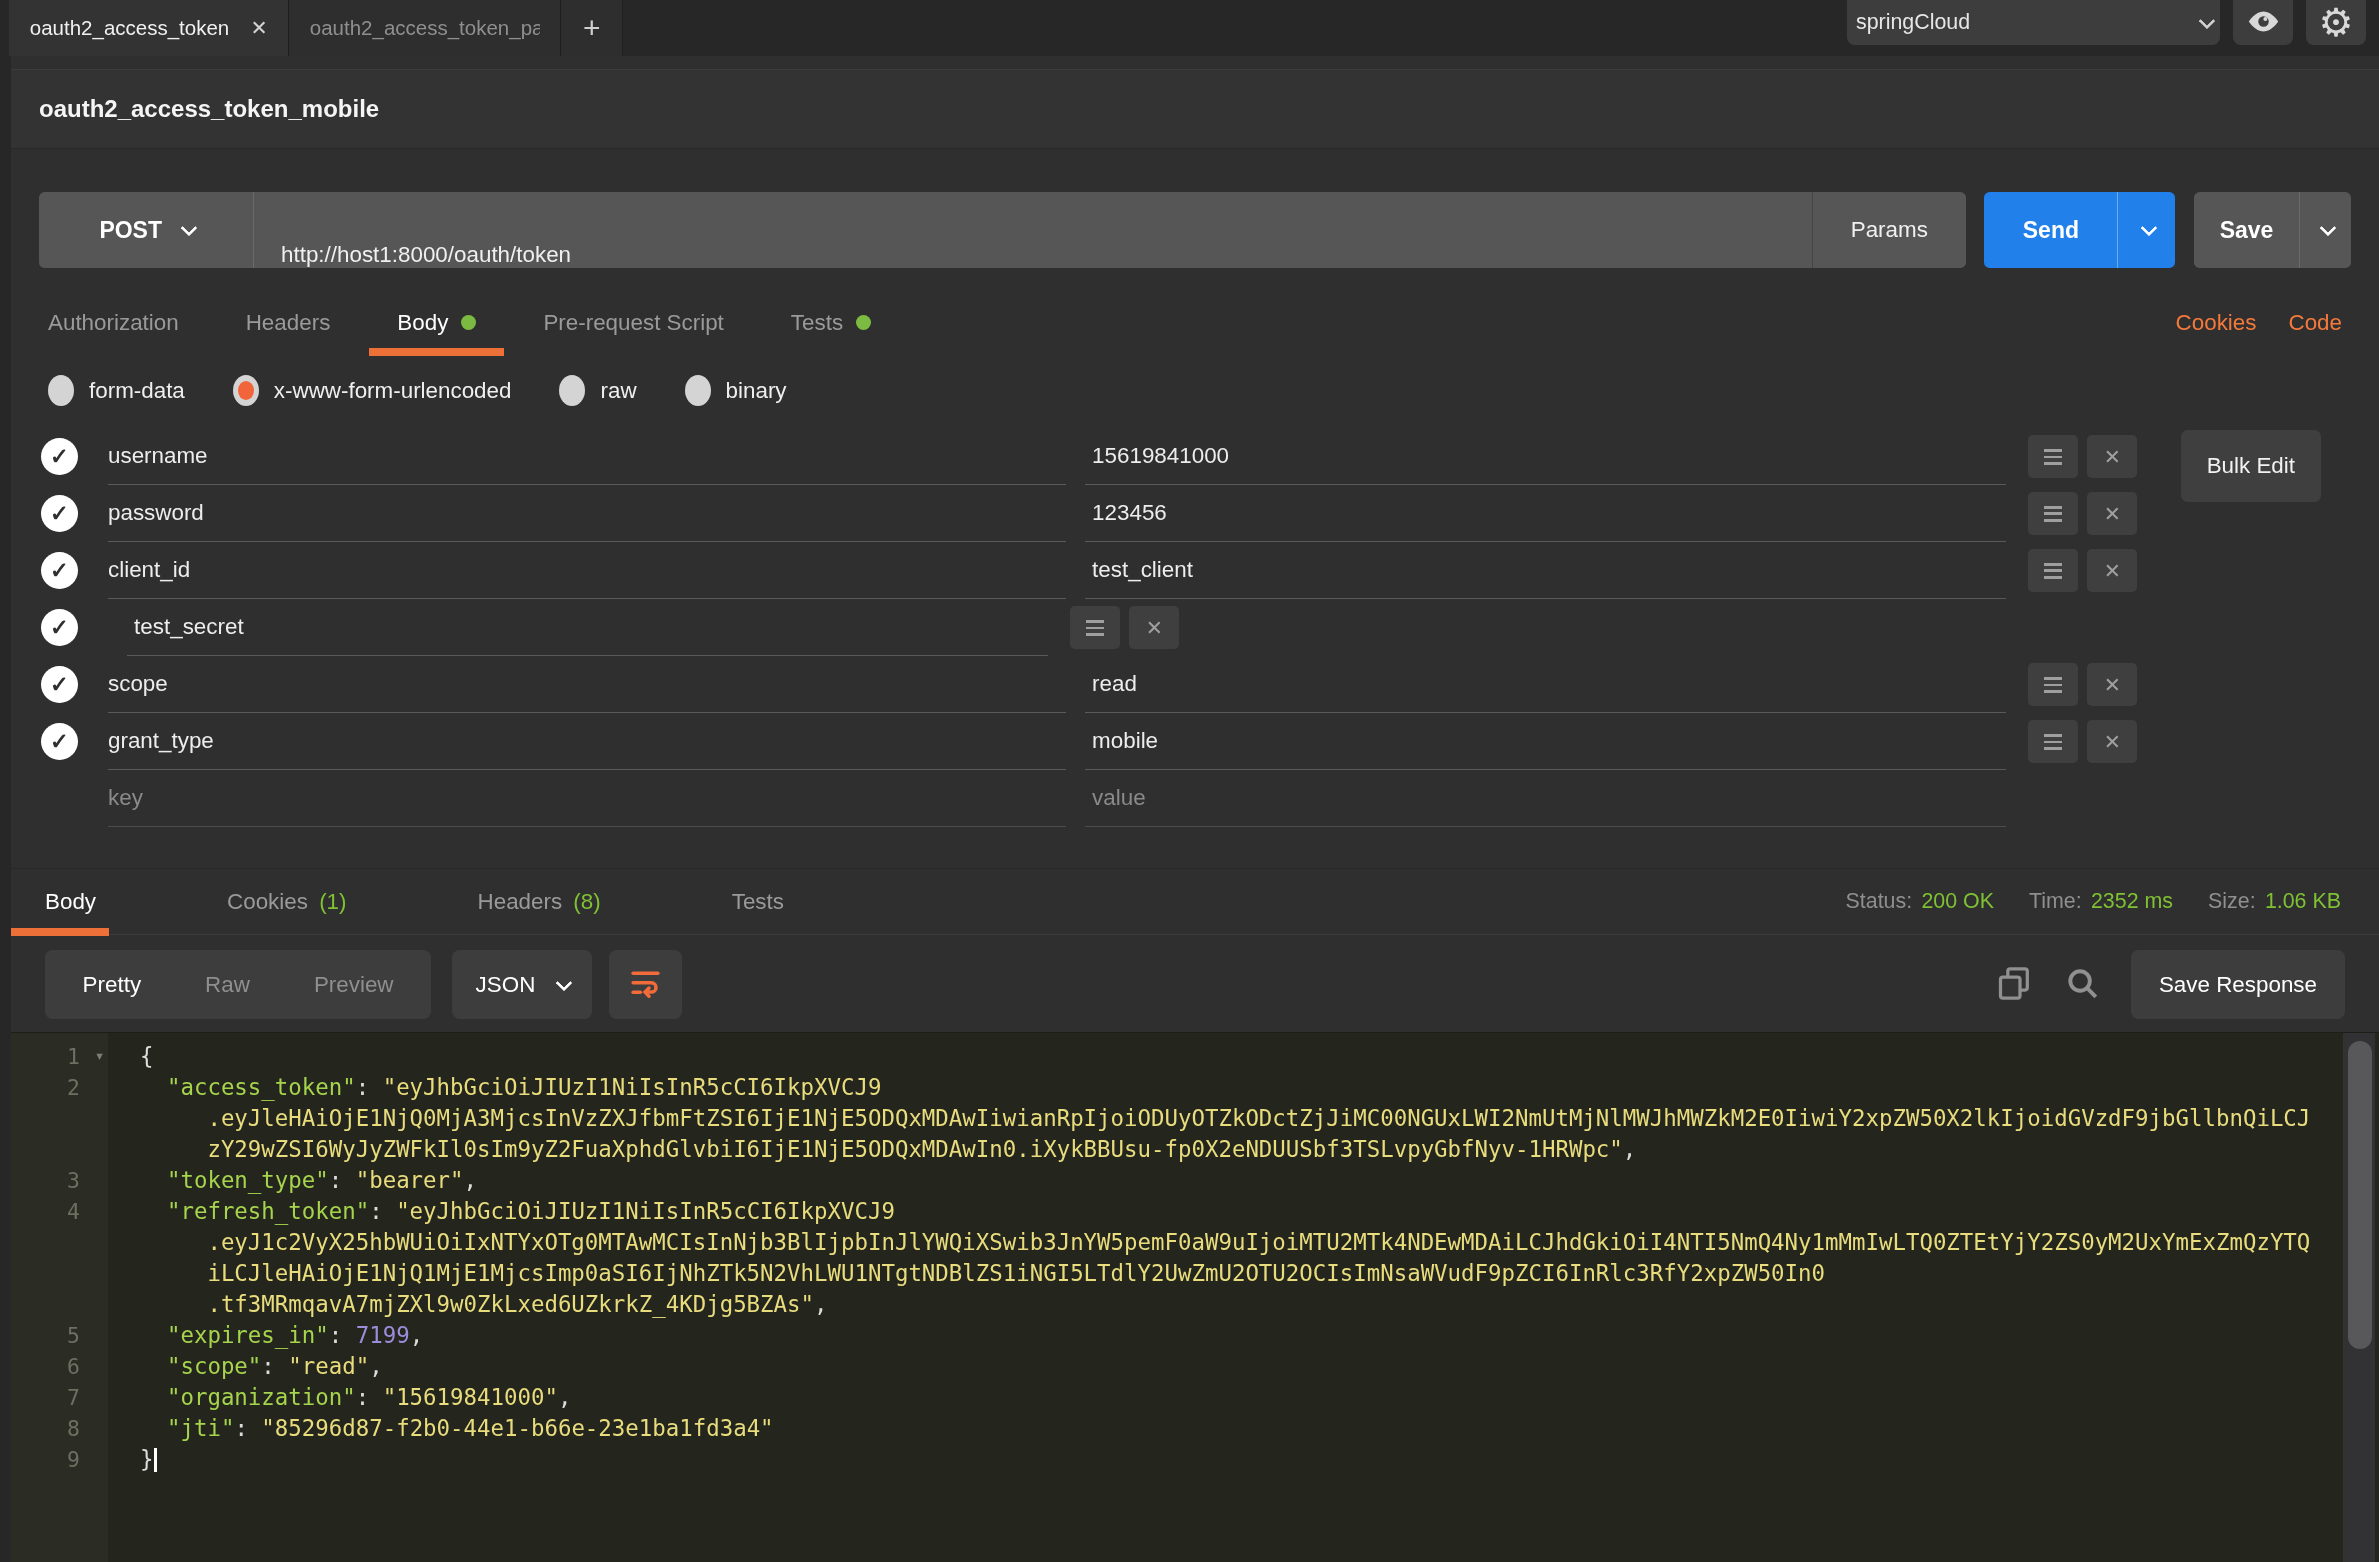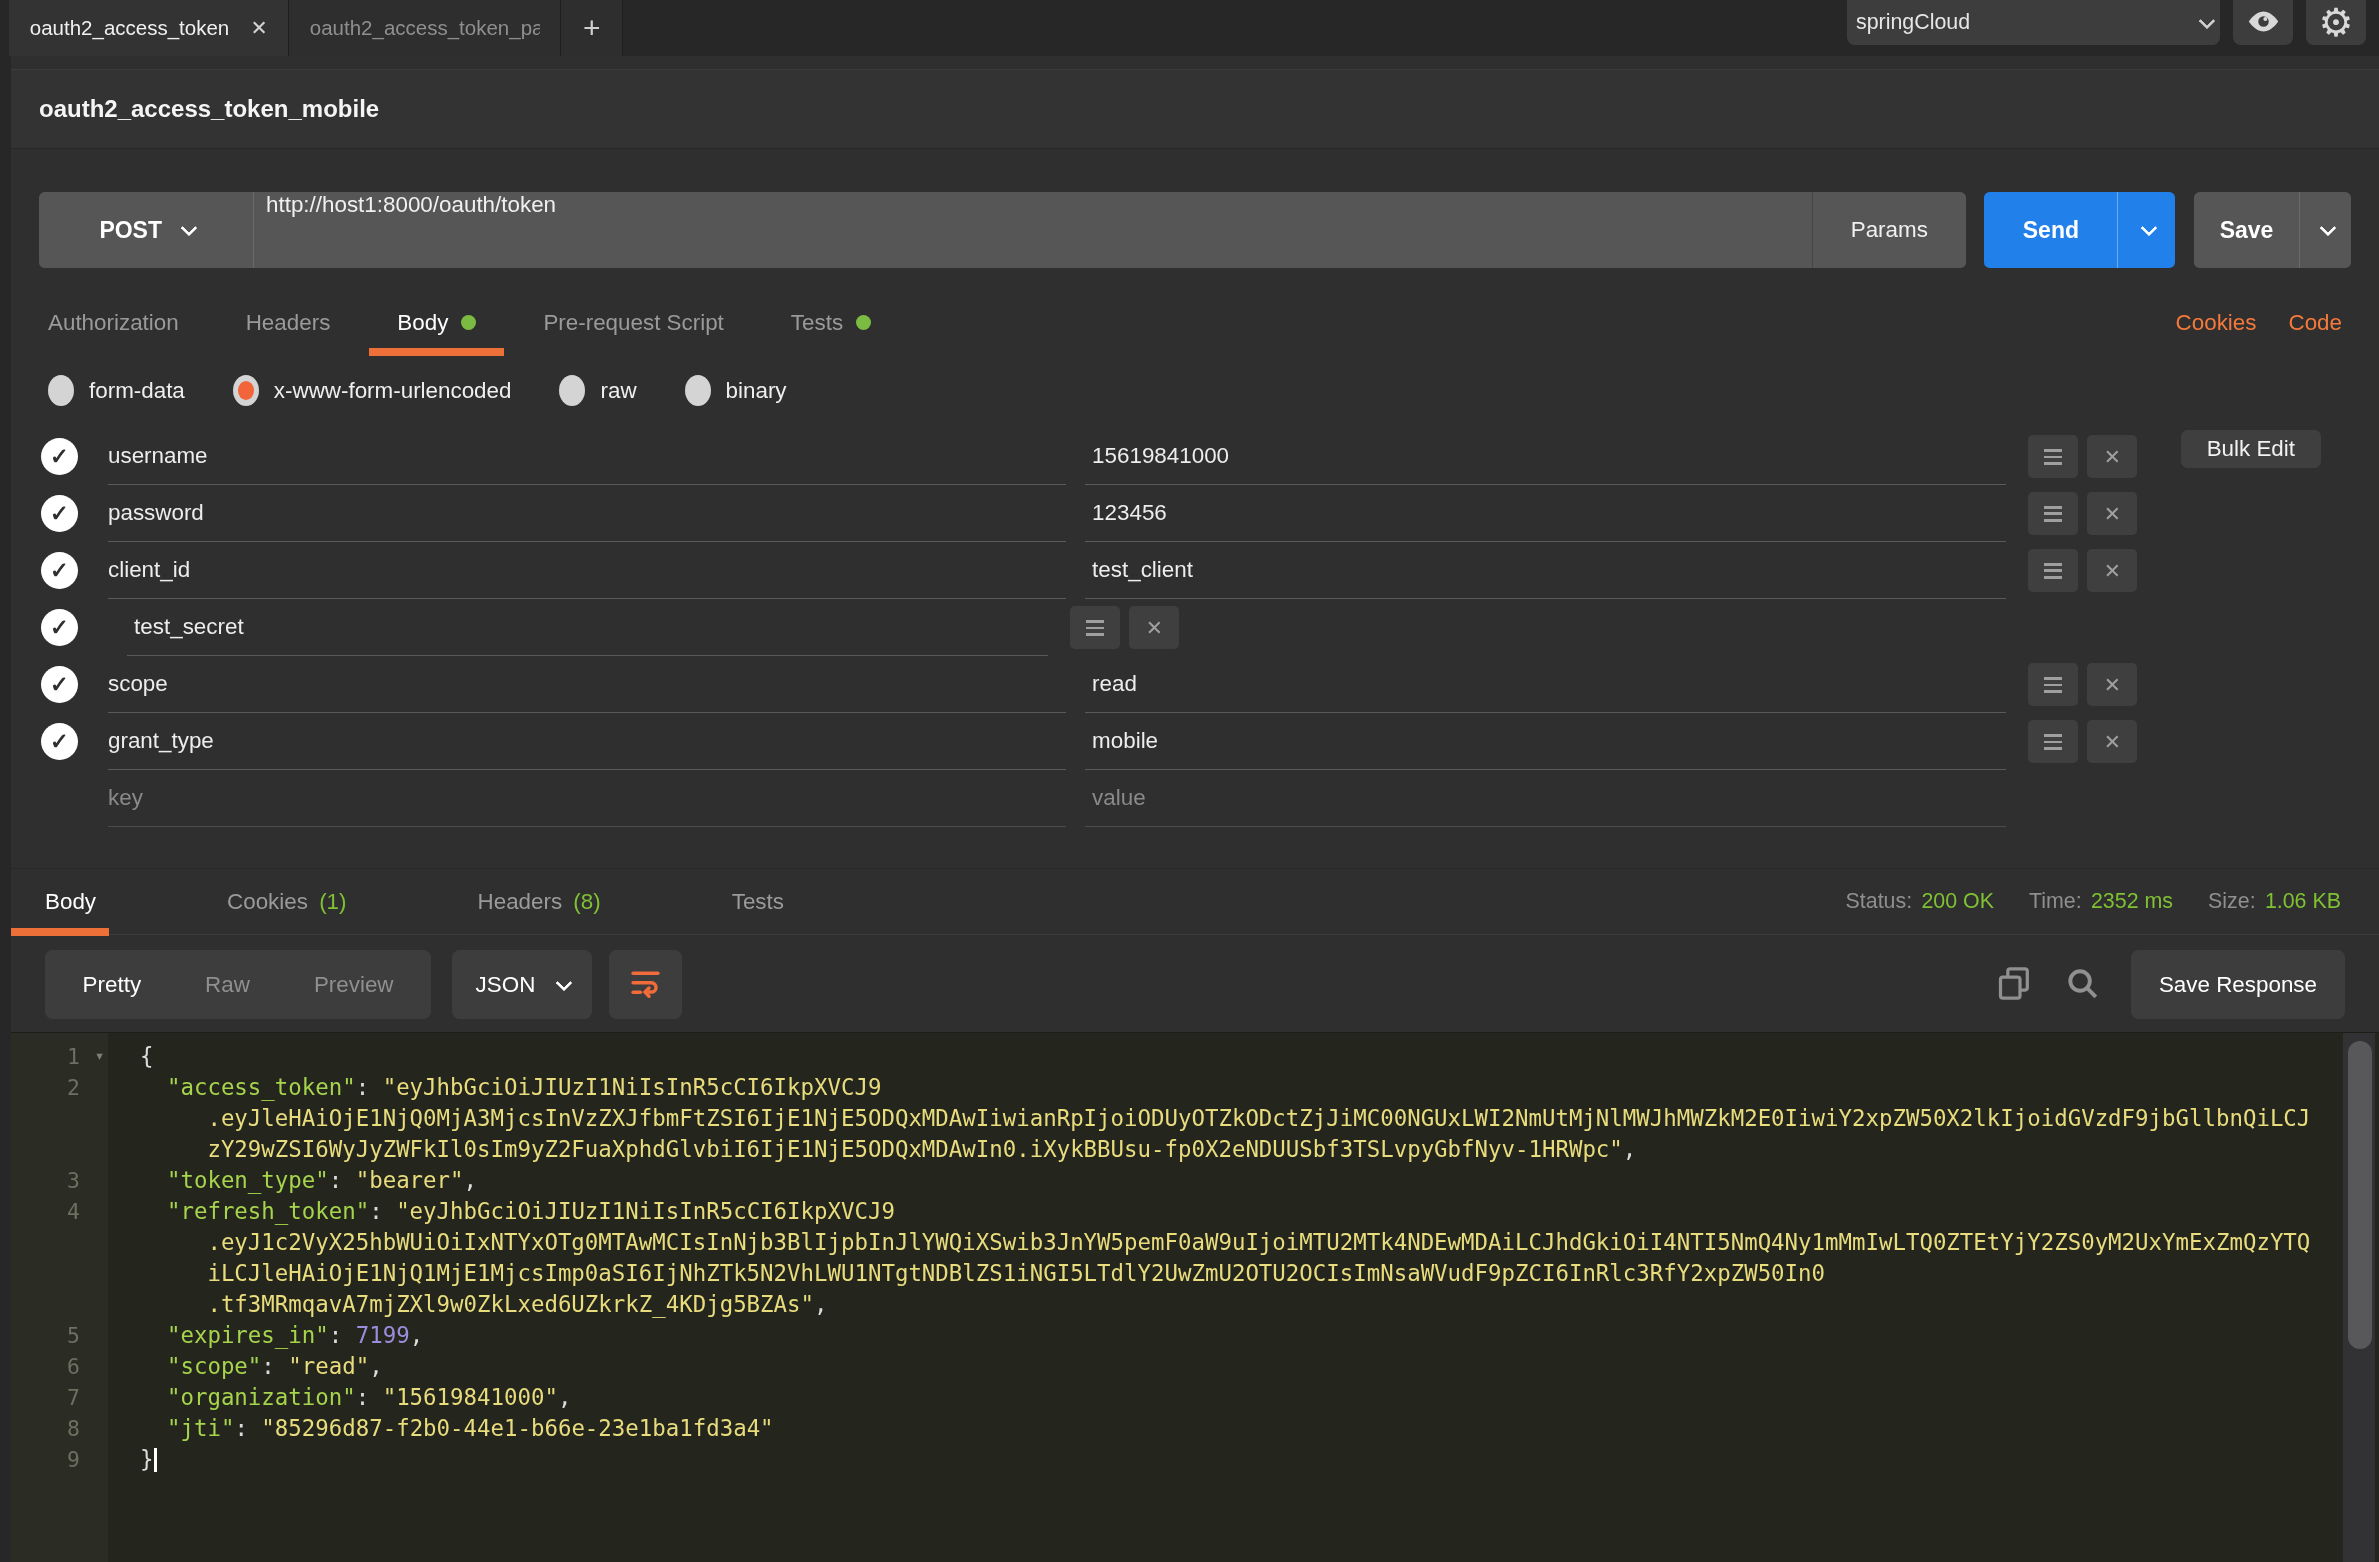--- a/index.html
+++ b/index.html
@@ -36,22 +36,22 @@
   .content { flex:1; display:flex; flex-direction:column; border-left:11.2px solid #272727; min-height:0; }
 
   .namebar { margin-top:13px; height:80px; background:#333; border-top:0.9px solid #3c3c3c;
              border-bottom:0.9px solid #282828; display:flex; align-items:center; padding-left:28px;
              font-size:24px; font-weight:bold; color:#f5f5f5; flex:0 0 auto; }
 
   
   .urlrow { margin:43px 28px 0 28px; height:76px; display:flex; align-items:stretch; font-size:22.4px; flex:0 0 auto; }
   .method { width:214px; background:#565656; border-radius:5.6px 0 0 5.6px; display:flex; align-items:center;
             justify-content:center; gap:18.6px; font-weight:bold; font-size:23px; color:#fff; }
-  .urlfield { flex:1; background:#565656; border-left:0.9px solid #6a6a6a; display:flex; align-items:flex-start;
-              padding-left:12px; color:#f0f0f0; }
+  .urlfield { flex:1; background:#565656; border-left:0.9px solid #6a6a6a; display:flex; align-items:flex-end;
+              padding-left:27px; color:#f0f0f0; }
   .params-btn { width:154px; background:#565656; border-left:0.9px solid #454545; border-radius:0 5.6px 5.6px 0;
                 display:flex; align-items:center; justify-content:center; color:#f0f0f0; }
   .send-btn { width:191px; margin-left:18.6px; background:#2180e9; border-radius:5.6px; display:flex; color:#fff; }
   .send-main { flex:1; display:flex; align-items:center; justify-content:center; font-weight:bold; font-size:23px; }
   .send-caret { width:58px; border-left:0.9px solid rgba(255,255,255,.35); display:flex; align-items:center; justify-content:center; }
   .save-btn { width:157px; margin-left:18.6px; background:#565656; border-radius:5.6px; display:flex; color:#fff; }
   .save-main { flex:1; display:flex; align-items:center; justify-content:center; font-weight:bold; font-size:23px; }
   .save-caret { width:52px; border-left:0.9px solid #6a6a6a; display:flex; align-items:center; justify-content:center; }
 
   
@@ -78,21 +78,21 @@
   .kv-cell { display:flex; align-items:center; border-bottom:0.9px solid #5a5a5a; font-size:22.4px; color:#ededed; }
   .kv-key { width:958px; }
   .kv-gap { width:18.6px; }
   .kv-value { width:921px; padding-left:7.5px; }
   .kv-actions { margin-left:22.4px; display:flex; align-items:center; gap:9.3px; }
   .mini-btn { width:50px; height:43px; background:#3f3f3f; border-radius:4.7px; display:flex;
               align-items:center; justify-content:center; color:#9f9f9f; }
   .handle-icon { width:18.6px; height:16px; background:repeating-linear-gradient(to bottom,#9f9f9f 0 2.8px,transparent 2.8px 6.5px); }
   .x-glyph { font-size:20.5px; }
   .kv-row.placeholder .kv-cell { color:#8a8a8a; border-bottom-color:#4c4c4c; }
-  .bulk-edit { position:absolute; right:58px; top:1.9px; height:38px; padding:0 26px; background:#3f3f3f;
+  .bulk-edit { position:absolute; right:58px; top:1.9px; height:72px; padding:0 26px; background:#3f3f3f;
                border-radius:6.5px; display:flex; align-items:center; font-size:22.4px; color:#f2f2f2; }
 
   
   .resptabs { margin-top:41px; border-top:0.9px solid #292929; border-bottom:0.9px solid #3b3b3b; padding:0 34px;
               height:67px; display:flex; align-items:center; gap:131px; font-size:22.4px; color:#9a9a9a;
               position:relative; flex:0 0 auto; }
   .resptab { position:relative; display:flex; gap:11.2px; align-items:center; }
   .resptab.active { color:#fff; }
   .resptab.active::after { content:""; position:absolute; left:-34px; right:-13px; bottom:-21.4px; height:8.4px; background:#ee7039; }
   .count { color:#7fc133; }

